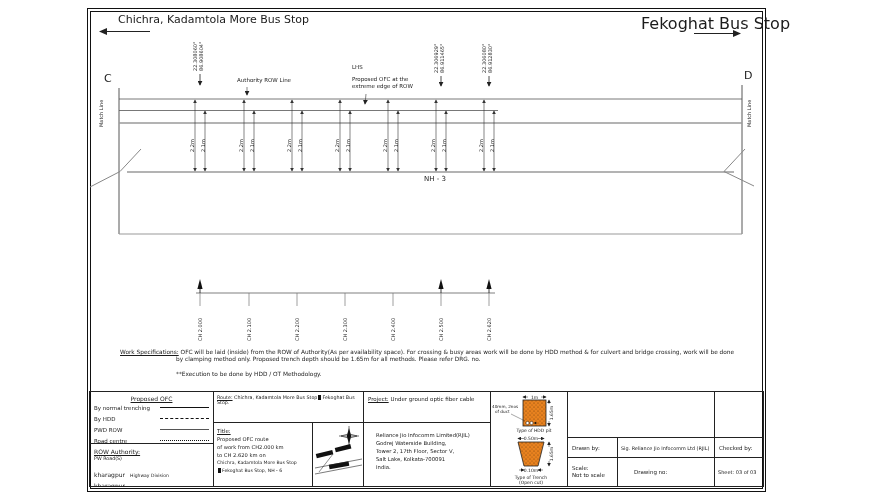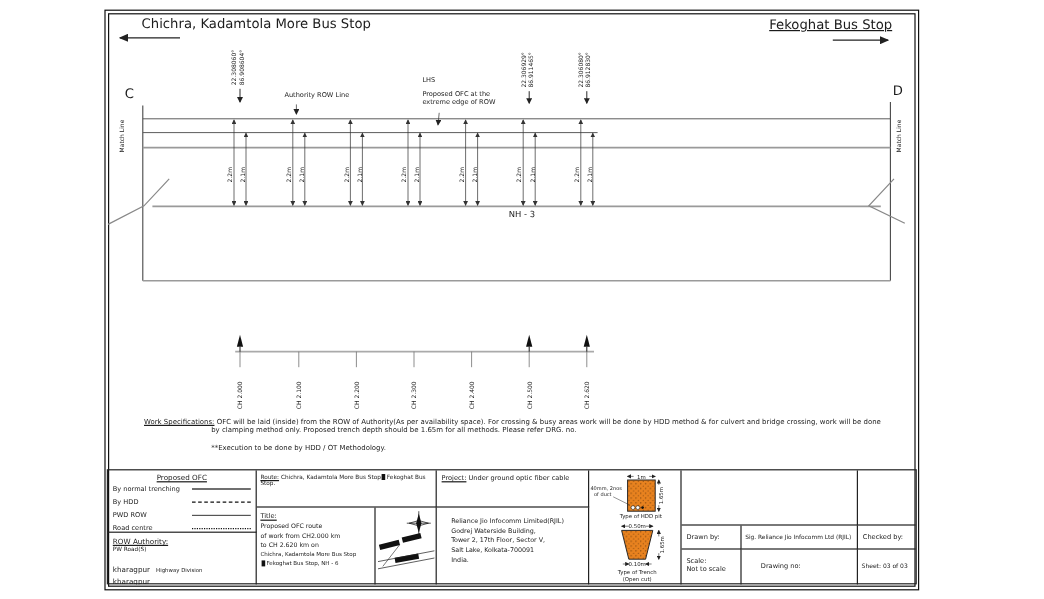--- a/index.html
+++ b/index.html
@@ -141,21 +141,21 @@
       <text class="vt5" x="299" y="341" transform="rotate(-90 299 341)">CH 2.200</text>
       <text class="vt5" x="347" y="341" transform="rotate(-90 347 341)">CH 2.300</text>
       <text class="vt5" x="395" y="341" transform="rotate(-90 395 341)">CH 2.400</text>
       <text class="vt5" x="443" y="341" transform="rotate(-90 443 341)">CH 2.500</text>
       <text class="vt5" x="491" y="341" transform="rotate(-90 491 341)">CH 2.620</text>
     </g>
   </g>
 </svg>
 
 <div class="t" style="left:118px;top:13px;font-size:11px;">Chichra, Kadamtola More Bus Stop</div>
-<div class="t" style="left:641px;top:14px;font-size:11px;text-decoration:underline;">Fekoghat Bus Stop</div>
+<div class="t" style="left:641px;top:14px;font-size:16px;">Fekoghat Bus Stop</div>
 <div class="t" style="left:104px;top:72px;font-size:11px;">C</div>
 <div class="t" style="left:744px;top:69px;font-size:11px;">D</div>
 <div class="t" style="left:237px;top:77px;font-size:5.5px;">Authority ROW Line</div>
 <div class="t" style="left:352px;top:64px;font-size:5.5px;">LHS</div>
 <div class="abs" style="left:352px;top:76px;font-size:5.5px;line-height:7px;">
   <div>Proposed OFC at the</div>
   <div>extreme edge of ROW</div>
 </div>
 <div class="t" style="left:424px;top:175px;font-size:7px;">NH - 3</div>
 

